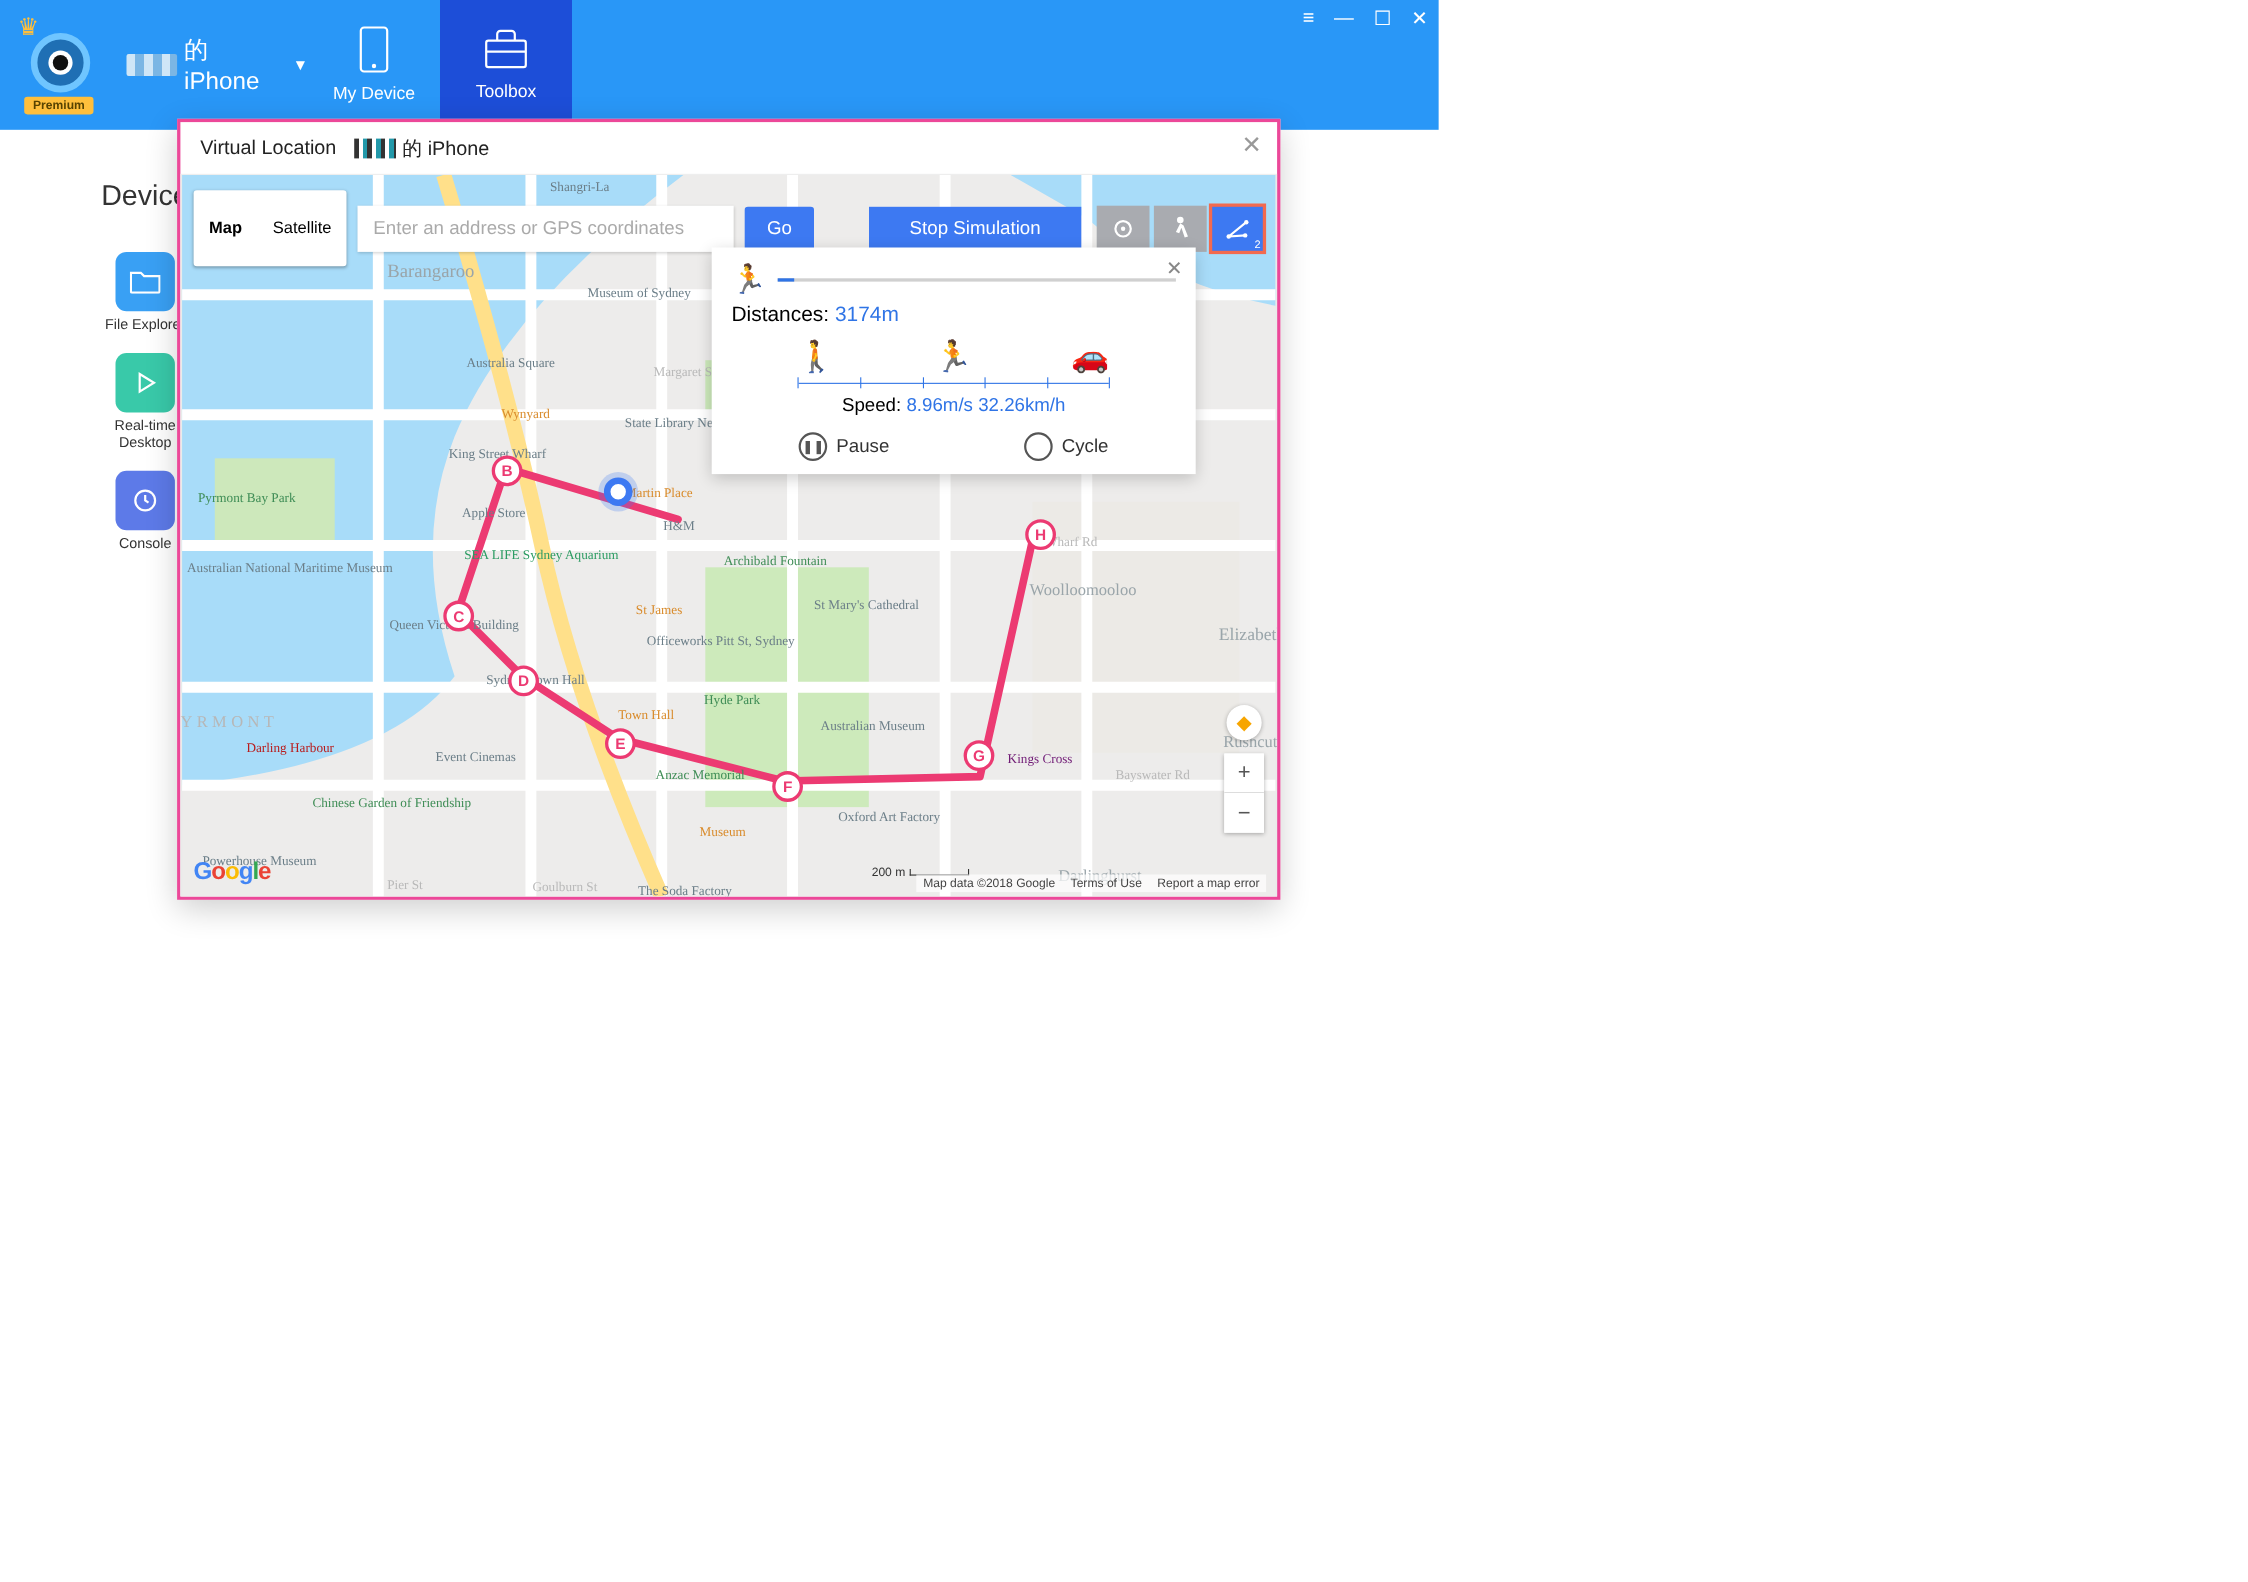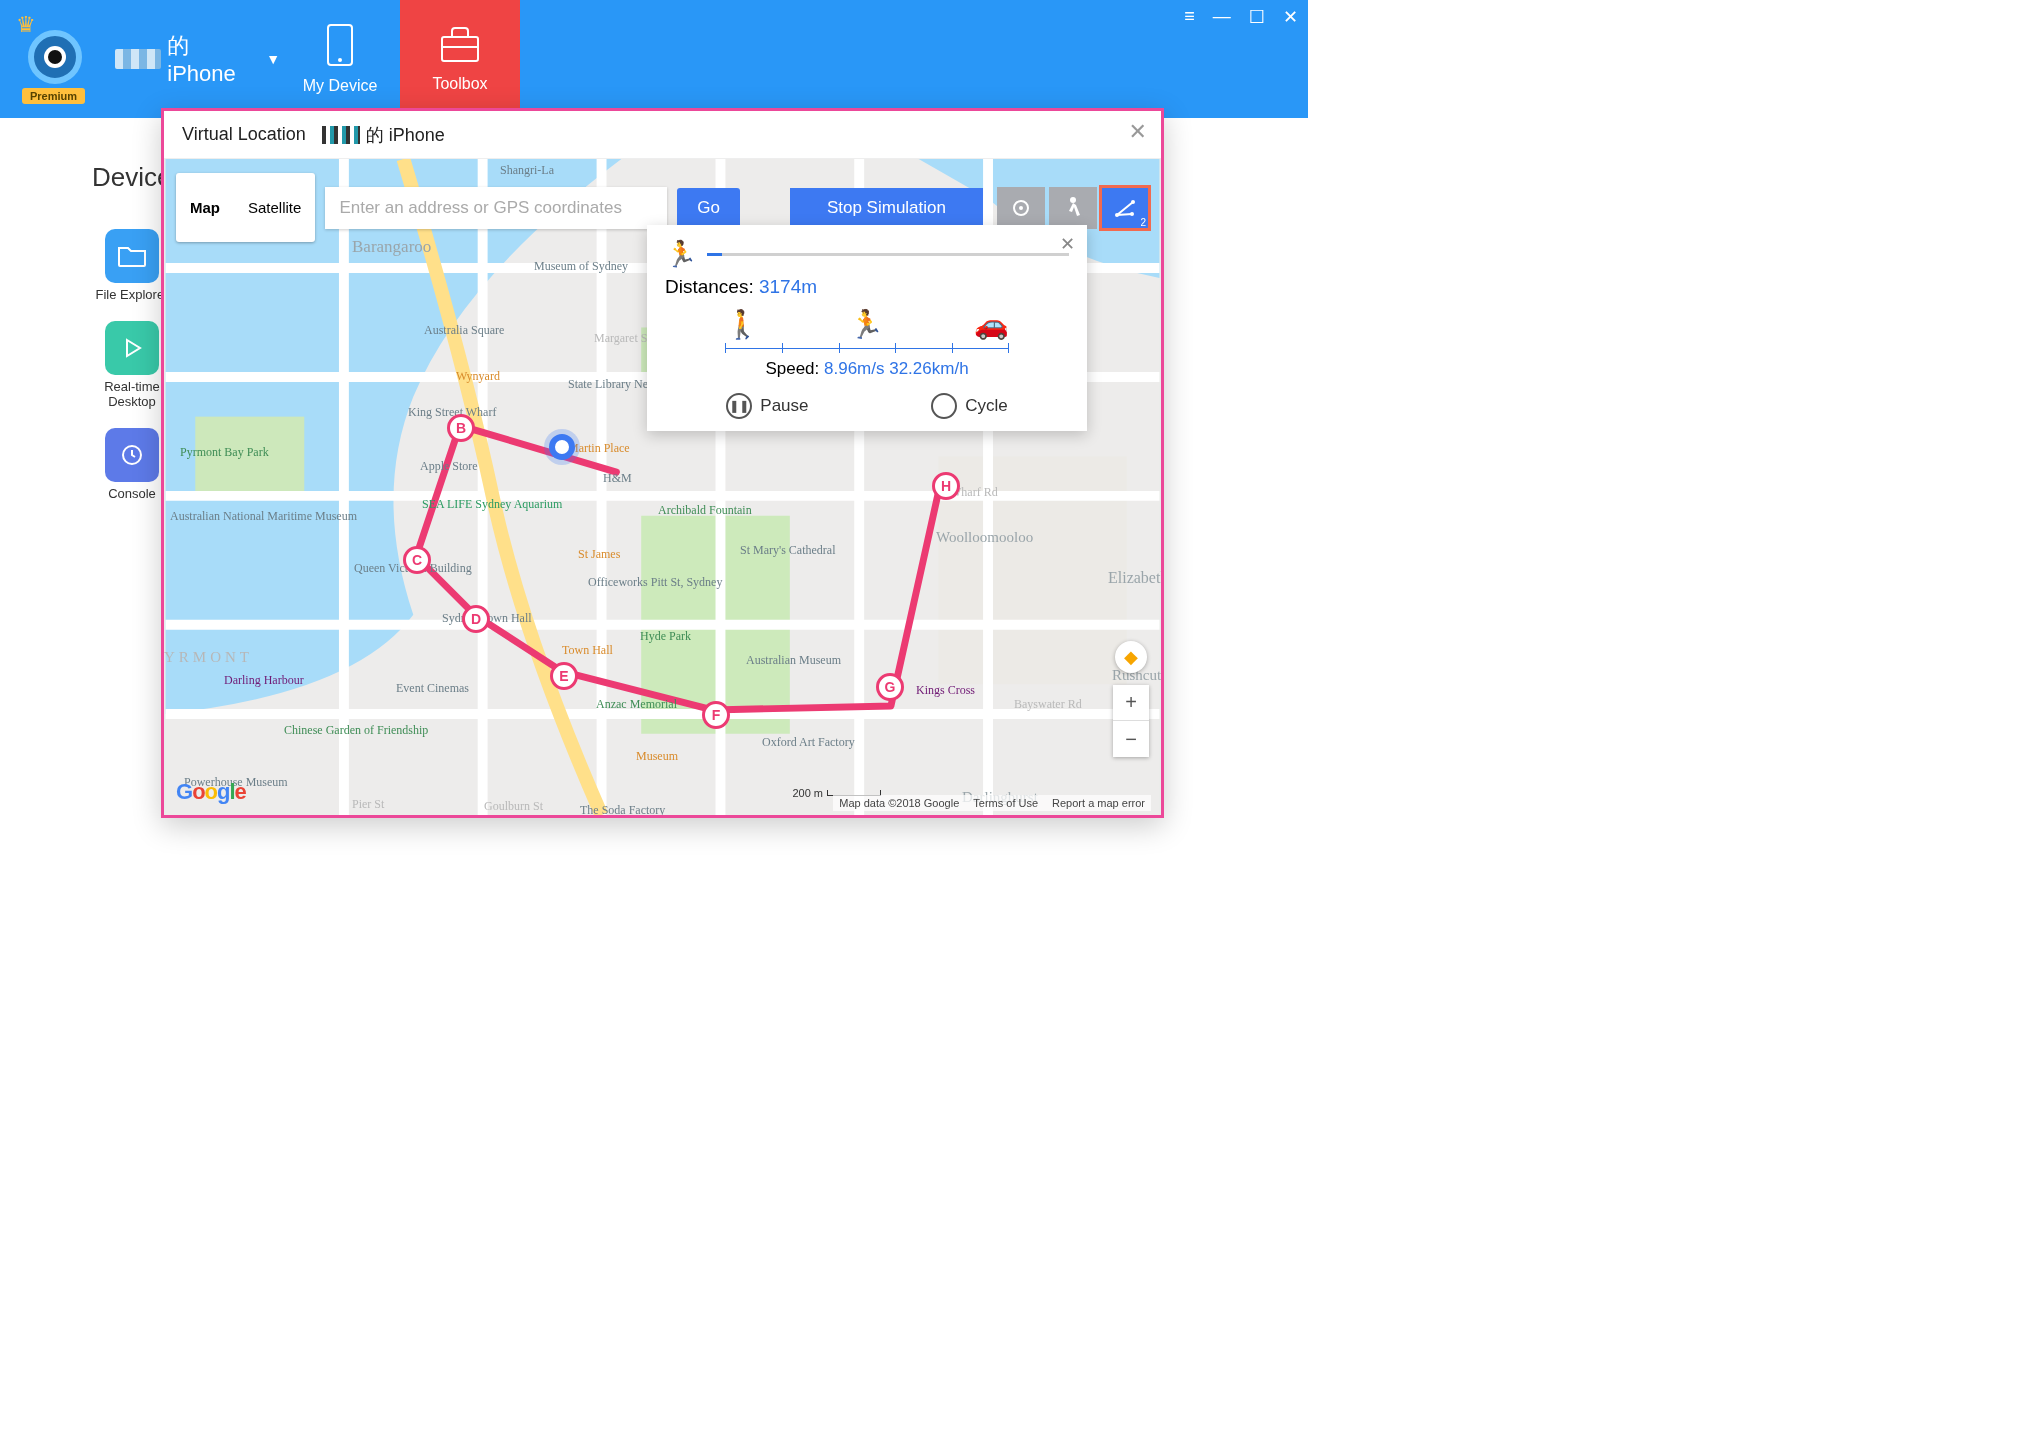--- a/index.html
+++ b/index.html
@@ -54,21 +54,21 @@
   display:inline-block; width:48px; height:20px;
   background: repeating-linear-gradient(90deg,#cfe6f7 0 8px,#7bb6e4 8px 16px);
   border-radius:2px; vertical-align:middle;
 }
 
 .nav-tabs { display:flex; height:100%; }
 .nav-tab {
   width: 120px; display:flex; flex-direction:column; align-items:center;
   justify-content:center; color:#fff; font-size:16px; cursor:pointer;
 }
-.nav-tab.active { background:#ef4444;align-items:center; }
+.nav-tab.active { background:#1d4ed8;align-items:center; }
 .nav-tab .icon { margin-bottom: 10px; }
 
 .win-controls {
   position:absolute; right:10px; top:6px;
   display:flex; gap:18px; color:#fff; font-size:18px;
 }
 .win-controls span { cursor:pointer; }
 
 
 .sidebar {
@@ -376,21 +376,21 @@
       </g>
 
       <path d="M240 0 Q300 200 330 340 Q360 480 440 662" stroke="#ffe08a" stroke-width="14" fill="none"></path>
 
       <polyline points="455,316 297,269 253,401 312,460 400,517 552,556 732,552 782,327" fill="none" stroke="#ec3a72" stroke-width="7" stroke-linecap="round" stroke-linejoin="round"></polyline>
     </svg>
 
     <span class="maplabel" style="top:78px;left:188px;font-size:17px;color:#9aa5aa">Barangaroo</span>
     <span class="maplabel park" style="top:286px;left:16px">Pyrmont Bay Park</span>
     <span class="maplabel" style="top:350px;left:6px">Australian National Maritime Museum</span>
-    <span class="maplabel" style="top:514px;left:60px;color:#701a75">Darling Harbour</span>
+    <span class="maplabel" style="top:514px;left:60px;color:#b91c1c">Darling Harbour</span>
     <span class="maplabel park" style="top:564px;left:120px">Chinese Garden of Friendship</span>
     <span class="maplabel" style="top:616px;left:20px">Powerhouse Museum</span>
     <span class="maplabel" style="top:164px;left:260px">Australia Square</span>
     <span class="maplabel" style="top:210px;left:292px;color:#d98b2b">Wynyard</span>
     <span class="maplabel" style="top:246px;left:244px">King Street Wharf</span>
     <span class="maplabel" style="top:338px;left:258px;color:#2b9b62">SEA LIFE Sydney Aquarium</span>
     <span class="maplabel" style="top:402px;left:190px">Queen Victoria Building</span>
     <span class="maplabel" style="top:484px;left:398px;color:#d98b2b">Town Hall</span>
     <span class="maplabel" style="top:522px;left:232px">Event Cinemas</span>
     <span class="maplabel park" style="top:538px;left:432px">Anzac Memorial</span>

